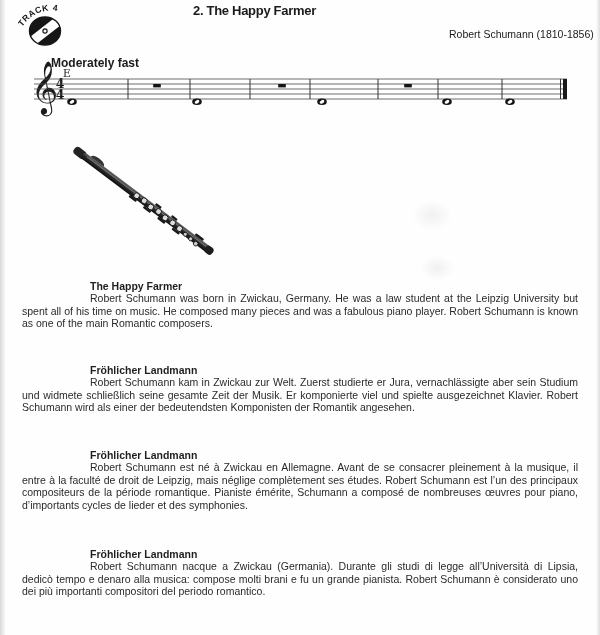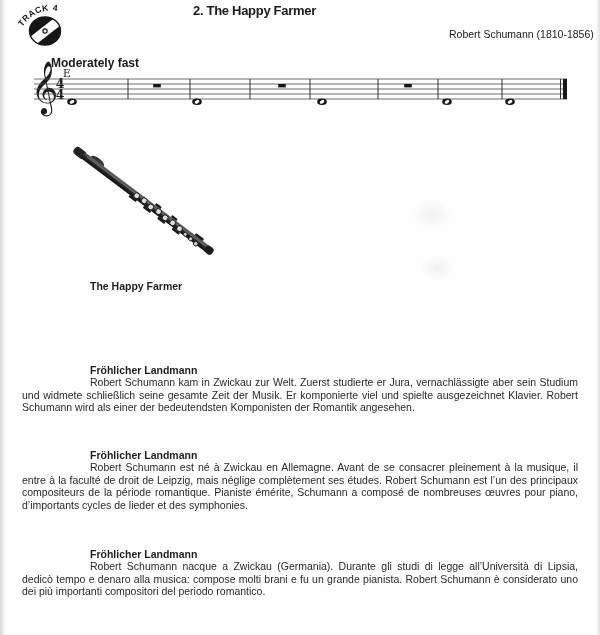--- a/index.html
+++ b/index.html
@@ -136,20 +136,21 @@
         <circle cx="145" cy="2" r="2" fill="#cfcfcf" stroke="#111" stroke-width="0.8"></circle>
         <rect x="146" y="-6" width="10" height="2.6" rx="1" fill="#1a1a1a"></rect>
         <circle cx="152" cy="2.8" r="2.3" fill="#cccccc" stroke="#111" stroke-width="0.8"></circle>
       </g>
       <rect x="162" y="-4" width="9" height="8" rx="3.5" fill="#1d1d1d"></rect>
     </g>
   </svg>
 
   <div class="section sec-en">
     <h3 class="sec-heading">The Happy Farmer</h3>
+    <p class="sec-text">Robert Schumann was born in Zwickau, Germany. He was a law student at the Leipzig University but spent all of his time on music. He composed many pieces and was a fabulous piano player. Robert Schumann is known as one of the main Romantic composers.</p>
   </div>
   <div class="section sec-de">
     <h3 class="sec-heading">Fröhlicher Landmann</h3>
     <p class="sec-text">Robert Schumann kam in Zwickau zur Welt. Zuerst studierte er Jura, vernachlässigte aber sein Studium und widmete schließlich seine gesamte Zeit der Musik. Er komponierte viel und spielte ausgezeichnet Klavier. Robert Schumann wird als einer der bedeutendsten Komponisten der Romantik angesehen.</p>
   </div>
   <div class="section sec-fr">
     <h3 class="sec-heading">Fröhlicher Landmann</h3>
     <p class="sec-text">Robert Schumann est né à Zwickau en Allemagne. Avant de se consacrer pleinement à la musique, il entre à la faculté de droit de Leipzig, mais néglige complètement ses études. Robert Schumann est l’un des principaux compositeurs de la période romantique. Pianiste émérite, Schumann a composé de nombreuses œuvres pour piano, d’importants cycles de lieder et des symphonies.</p>
   </div>
   <div class="section sec-it">

